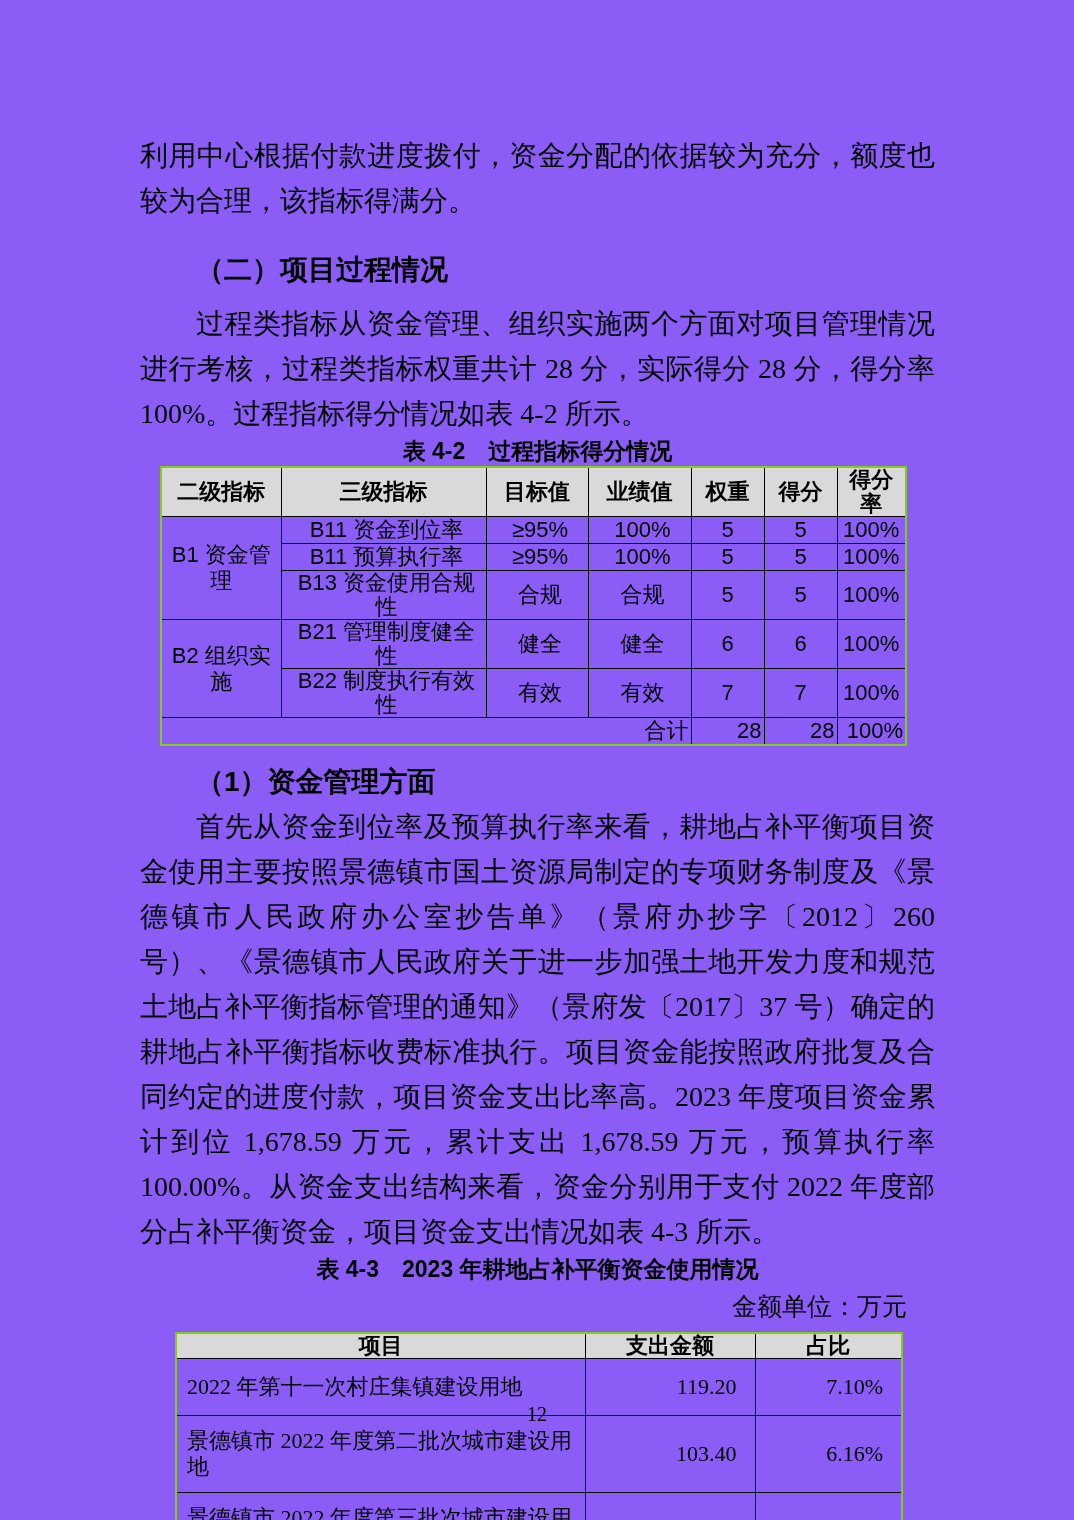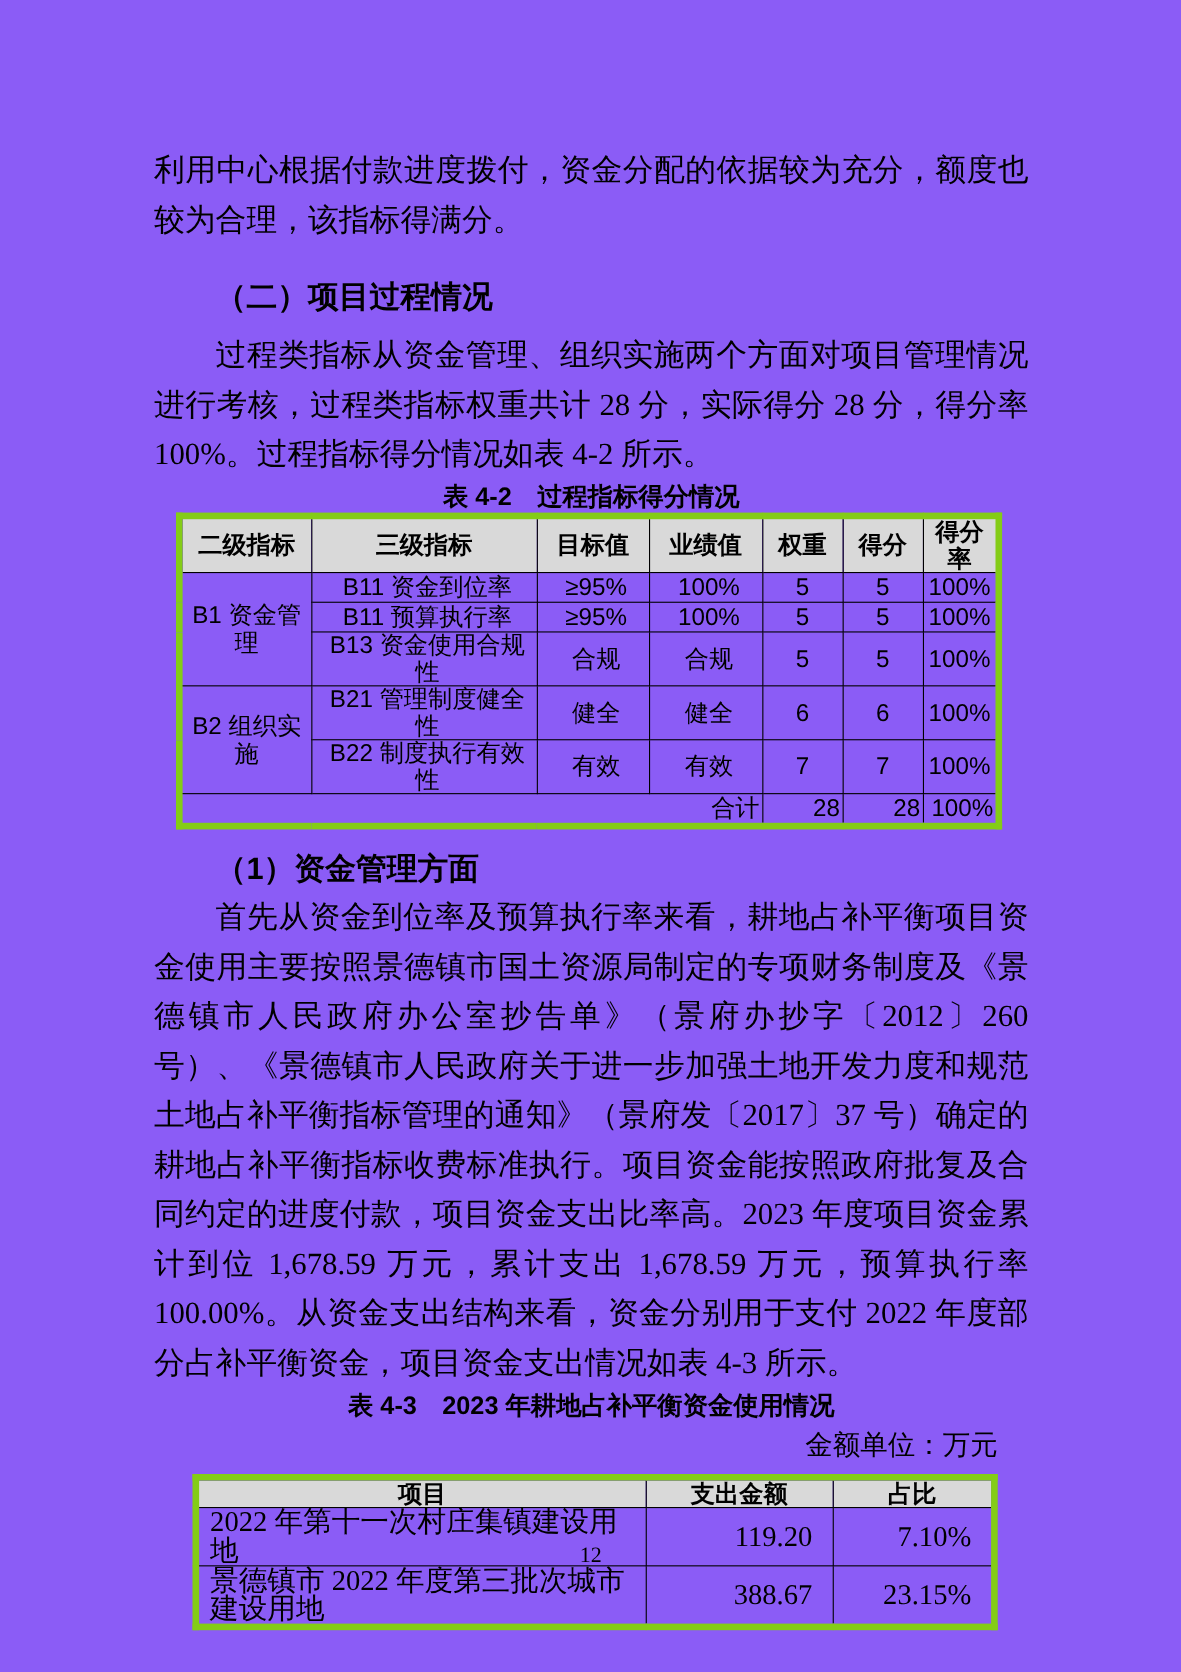--- a/index.html
+++ b/index.html
@@ -37,21 +37,21 @@
     font-size:23px;
     line-height:30px;
     font-family:"Liberation Sans","DejaVu Sans",sans-serif;
   }
   .unit-note {
     margin:8px 28px 10px 0;
     text-align:right;
     font-size:25px;
     line-height:30px;
   }
-  table { border-collapse:collapse; table-layout:fixed; border:6px solid #84cc16; }
+  table { border-collapse:collapse; table-layout:fixed; border:2px solid #84cc16; }
   th, td { border:1px solid #000; overflow:hidden; }
   th {
     background:#d9d9d9;
     font-weight:bold;
     font-size:22px;
     line-height:24px;
     height:24px;
     text-align:center;
     padding:0 2px;
     font-family:"Liberation Sans","DejaVu Sans",sans-serif;
@@ -65,24 +65,24 @@
     padding:0 2px;
     font-family:"Liberation Sans","DejaVu Sans",sans-serif;
   }
   .t42 td.group { text-align:center; line-height:26px; }
   .t42 td.name, .t42 td.val { text-align:center; padding-left:8px; }
   .t42 td.num { text-align:center; }
   .t42 tr.total td { text-align:right; }
   
   .t43 { width:726px; margin:0 0 0 35px; }
   .t43 td {
-    font-size:26px;
+    font-size:22px;
     line-height:26px;
     height:32px;
-    padding:0 2px;
+    padding:12px 2px;
   }
   .t43 td.item { text-align:left; padding-left:10px; }
   .t43 td.amount, .t43 td.share { text-align:right; padding-right:18px; }
   .page-number {
     position:absolute;
     left:0; right:0;
     top:1402px;
     text-align:center;
     font-size:20px;
     line-height:24px;
@@ -195,20 +195,25 @@
         <th>占比</th>
       </tr>
     </thead>
     <tbody>
       <tr>
         <td class="item">2022 年第十一次村庄集镇建设用地</td>
         <td class="amount">119.20</td>
         <td class="share">7.10%</td>
       </tr>
       <tr>
+        <td class="item">景德镇市 2022 年度第二批次城市建设用地</td>
+        <td class="amount">103.40</td>
+        <td class="share">6.16%</td>
+      </tr>
+      <tr>
         <td class="item">景德镇市 2022 年度第三批次城市建设用地</td>
         <td class="amount">388.67</td>
         <td class="share">23.15%</td>
       </tr>
     </tbody>
   </table>
 
   <div class="page-number">12</div>
 
 </div>

